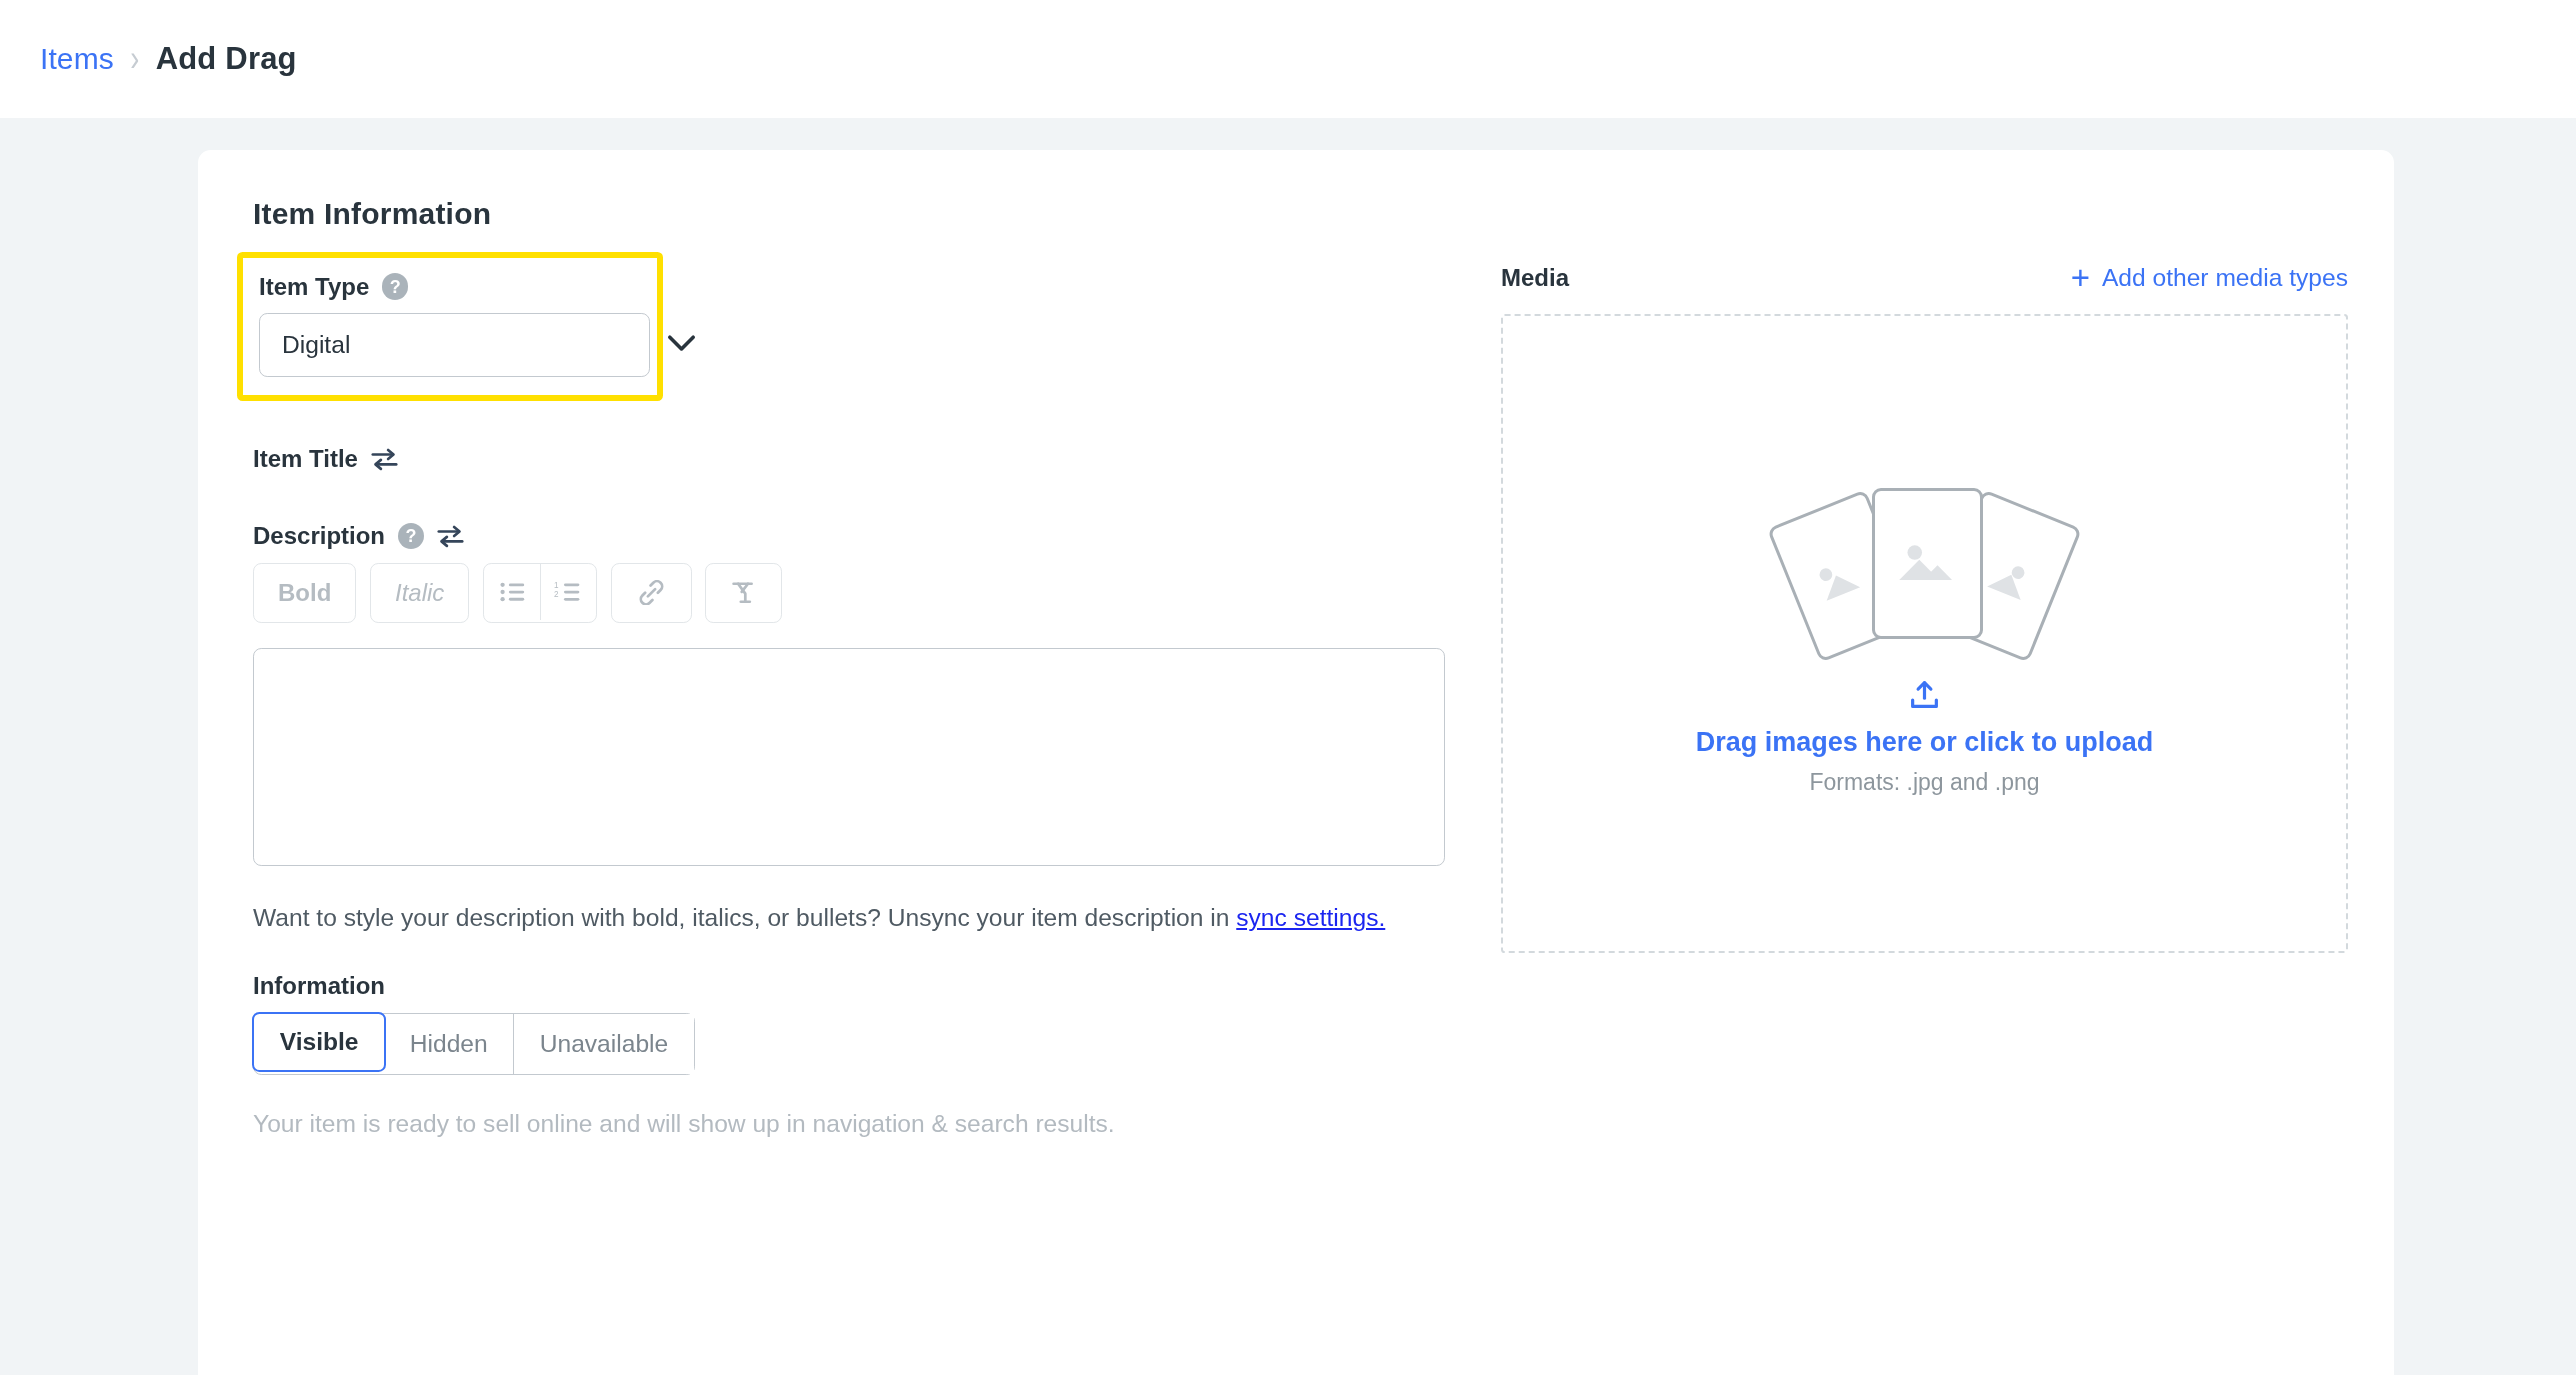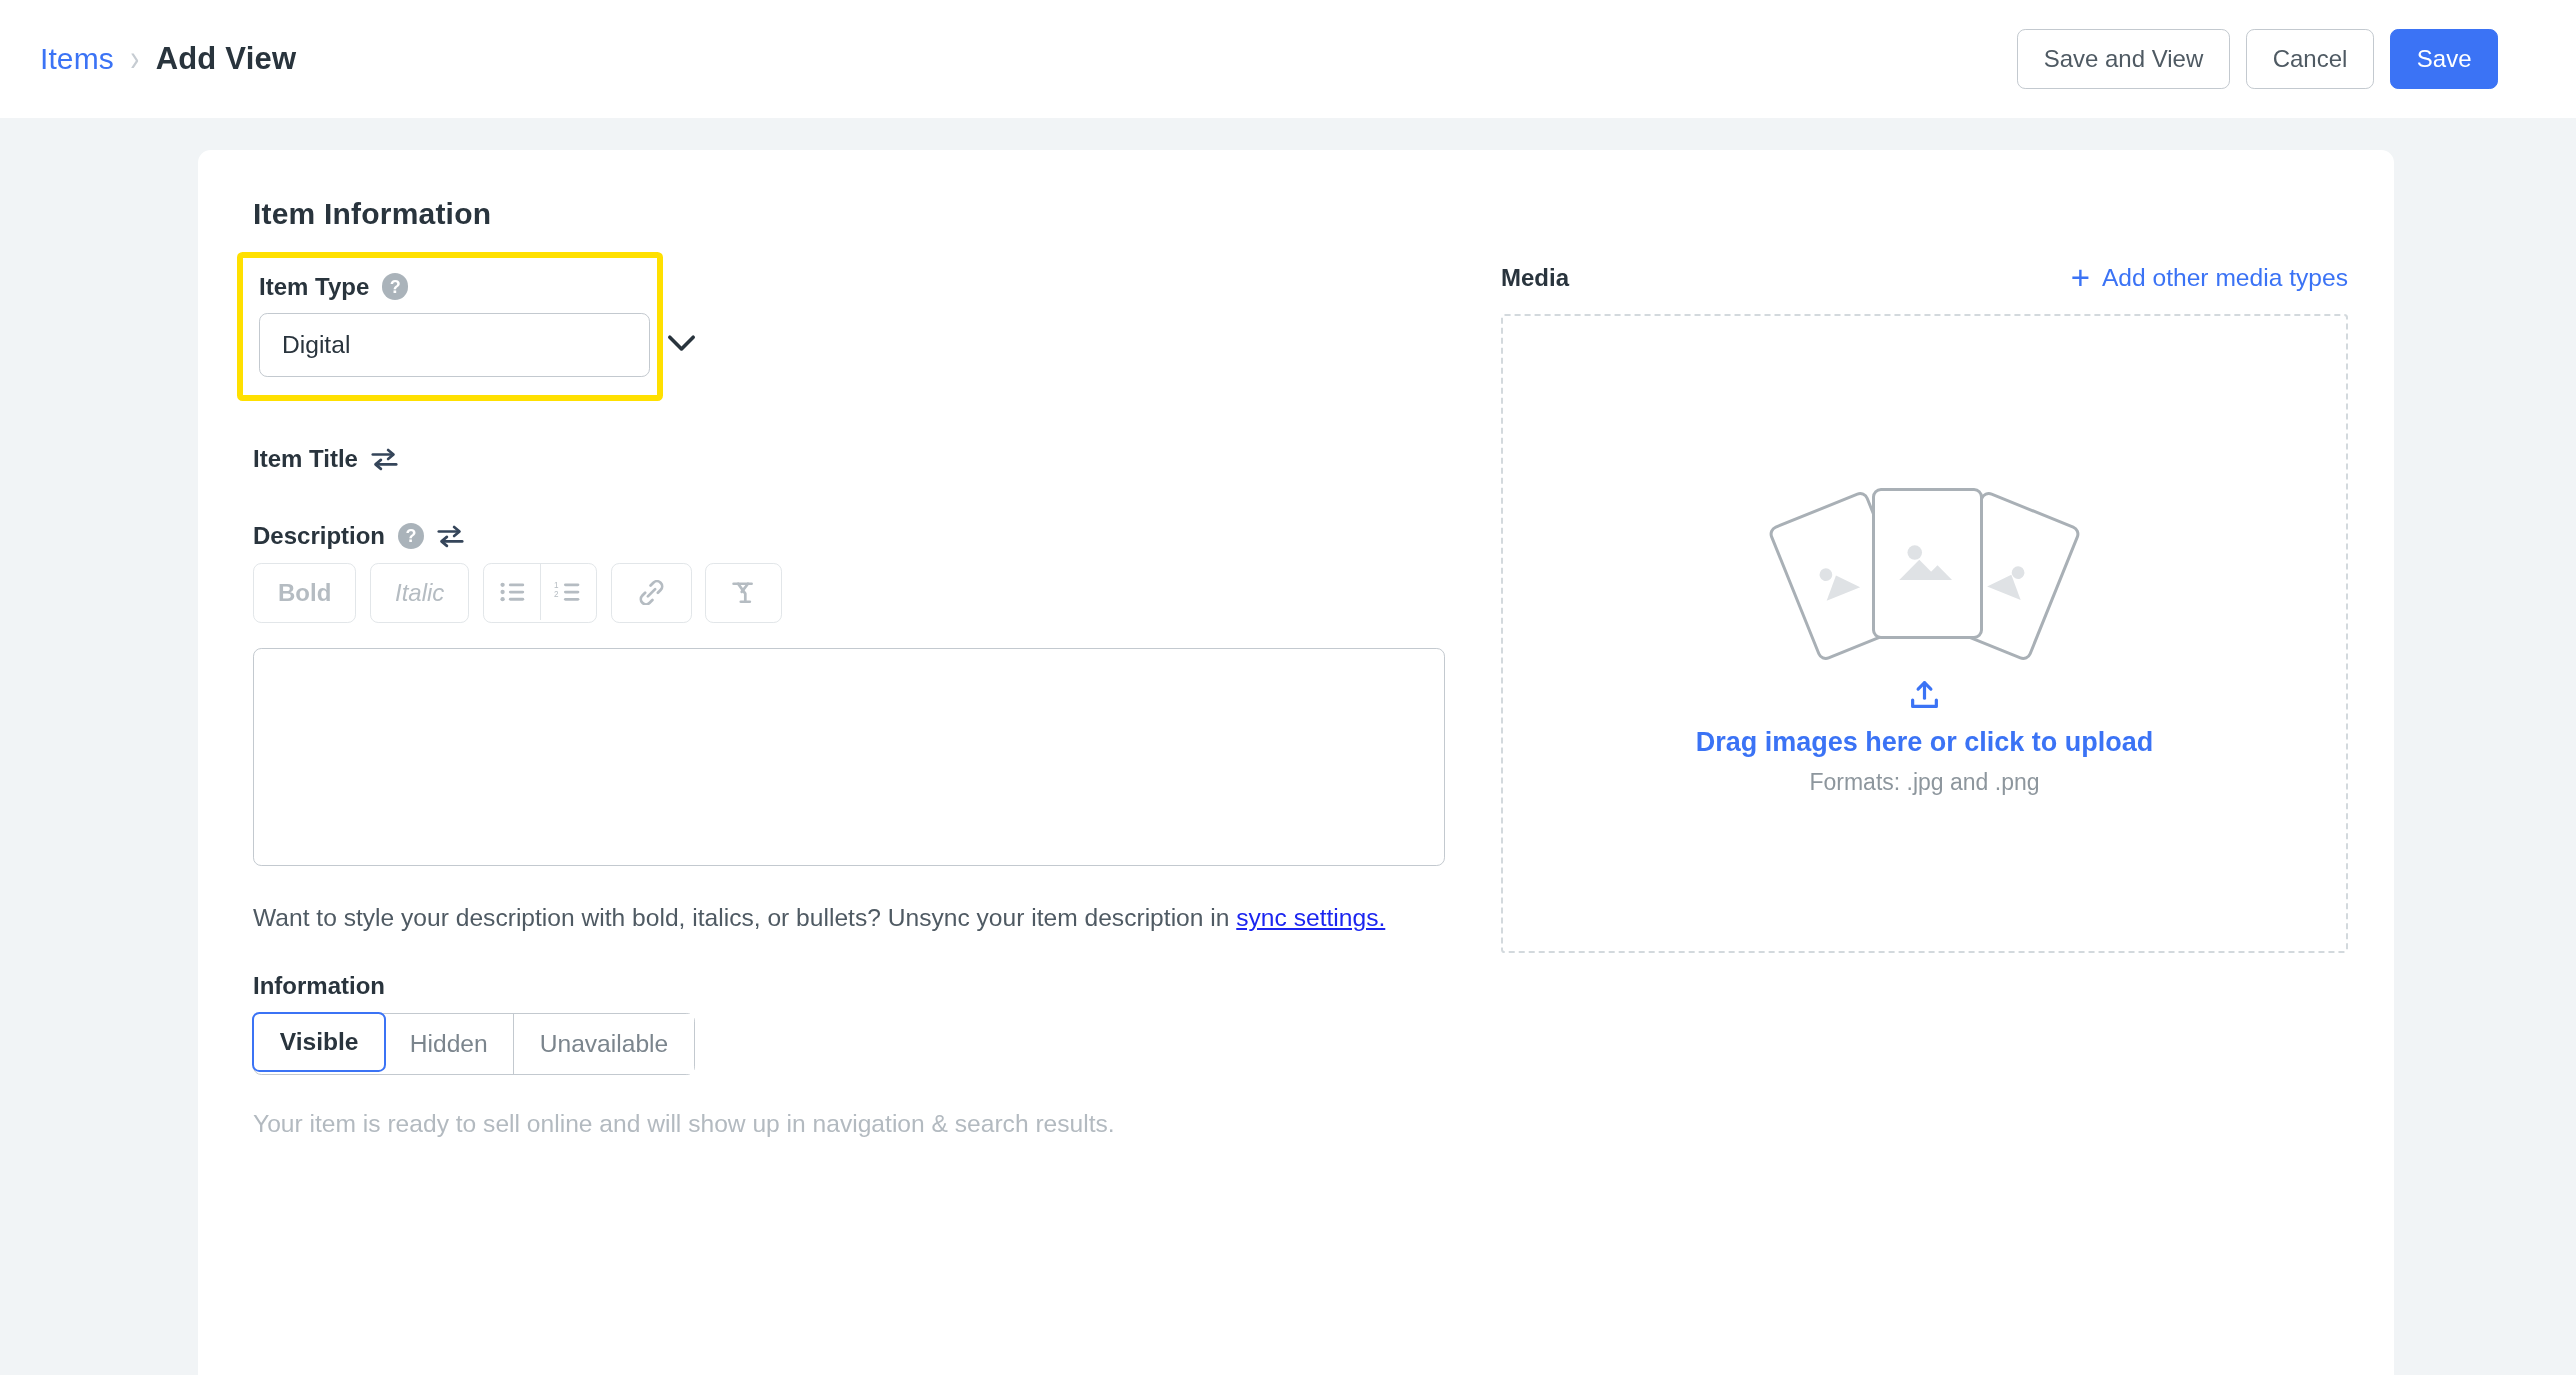--- a/index.html
+++ b/index.html
@@ -324,26 +324,21 @@
   }
   .dz-sub { color: #8d969d; font-size: 23px; }
 </style>
 </head>
 <body>
 
 <div class="topbar">
   <div class="breadcrumb">
     <span class="crumb-link">Items</span>
     <span class="crumb-sep">›</span>
-    <span class="crumb-current">Add View</span>
-  </div>
-  <div class="topbar-actions">
-    <div class="btn btn-outline">Save and View</div>
-    <div class="btn btn-outline">Cancel</div>
-    <div class="btn btn-primary">Save</div>
+    <span class="crumb-current">Add Drag</span>
   </div>
 </div>
 
 <div class="page">
   <div class="card">
     <div class="card-title">Item Information</div>
 
     <div class="columns">
 
       <div class="col-left">

